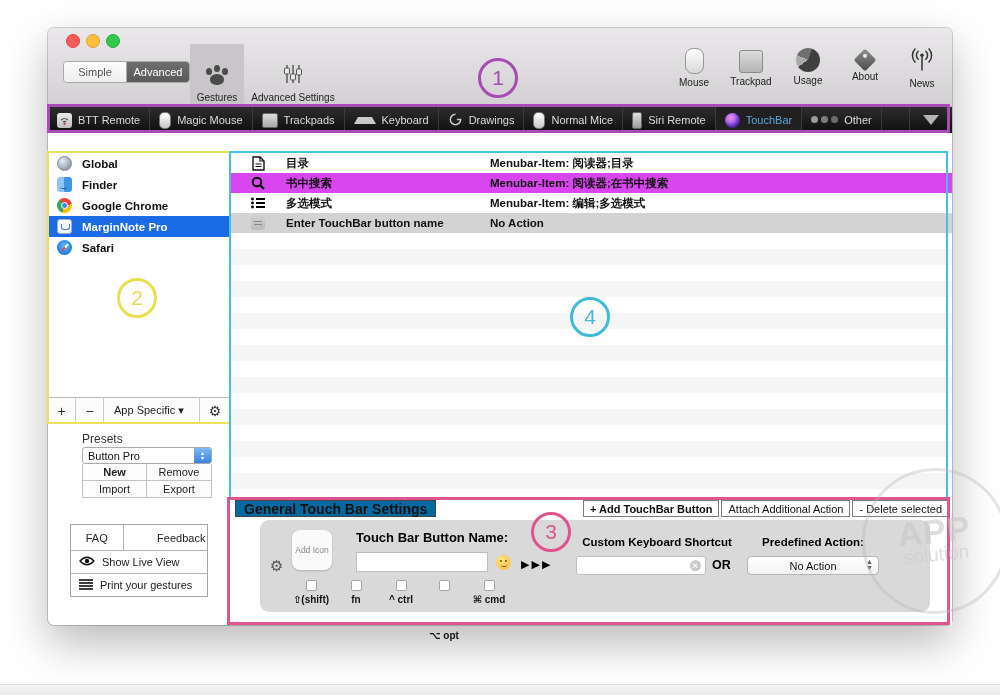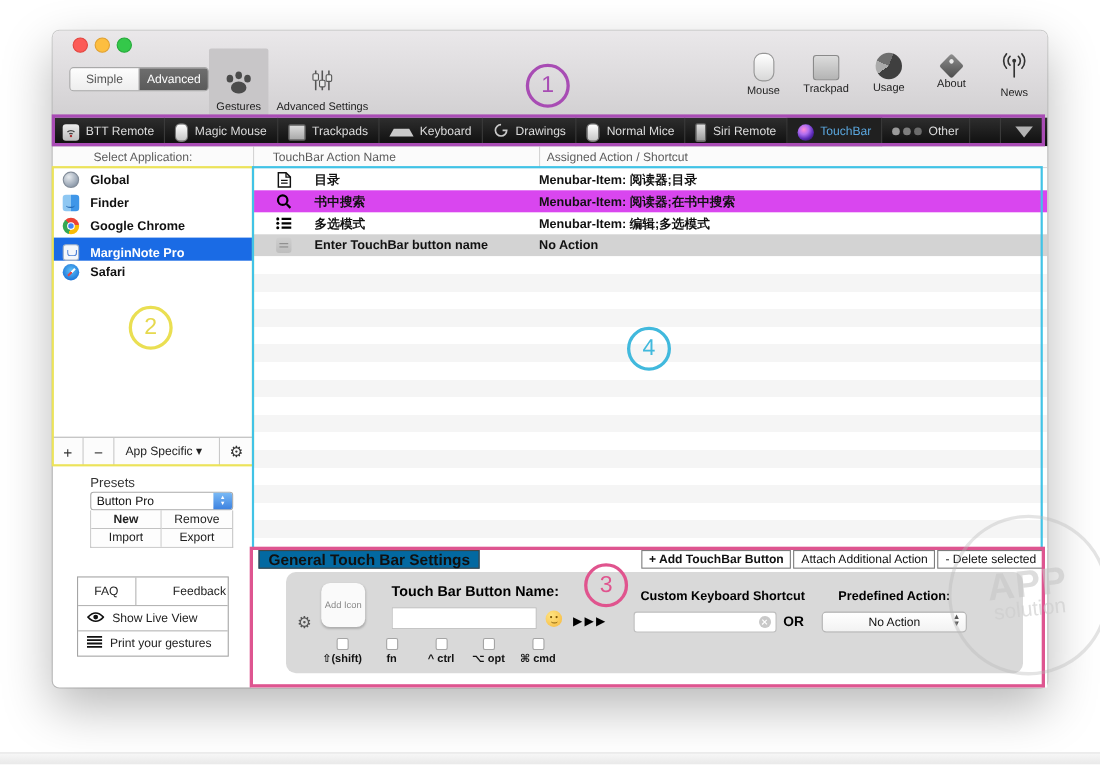--- a/index.html
+++ b/index.html
@@ -54,21 +54,21 @@
   
   .colheader{position:absolute;left:0;top:105px;width:904px;height:20px;background:#fbfbfb;border-bottom:1px solid #d0d0d0;box-sizing:border-box;}
   .colheader .cl{position:absolute;top:4px;font-size:11px;color:#5c5c5c;white-space:nowrap;}
   .cl1{left:37px;} .cl2{left:200px;} .cl3{left:449px;}
   .cdiv{position:absolute;top:0;width:1px;height:20px;background:#d4d4d4;}
   .cd1{left:182px;} .cd2{left:442px;}
   
   .sidebar{position:absolute;left:0;top:125px;width:182px;height:270px;background:#fff;box-sizing:border-box;}
   .approw{height:21px;display:flex;align-items:center;gap:10px;padding-left:9px;}
   .approw .alabel{font-size:11.5px;font-weight:bold;color:#111;}
-  .approw.sel{background:#1a6be5;align-items:flex-end;}
+  .approw.sel{background:#1a6be5;}
   .approw.sel .alabel{color:#fff;}
   .aicon{width:15px;height:15px;flex:none;position:relative;box-sizing:border-box;}
   .ai-global{border-radius:50%;background:radial-gradient(circle at 35% 30%,#e7ebef,#9aa6b5 65%,#6e7b8a);border:1px solid #828c99;}
   .ai-finder{border-radius:3px;background:linear-gradient(90deg,#8ec7f2 0 50%,#3f96e8 50% 100%);}
   .ai-finder::after{content:"";position:absolute;left:3px;bottom:3px;width:8px;height:4px;border-bottom:1.5px solid #1b5faa;border-radius:50%;}
   .ai-chrome{border-radius:50%;background:conic-gradient(from -40deg,#ea4335 0 33%,#fbbc05 33% 66%,#34a853 66% 100%);}
   .ai-chrome::after{content:"";position:absolute;left:4px;top:4px;width:7px;height:7px;border-radius:50%;background:#4285f4;border:1.2px solid #fff;box-sizing:border-box;}
   .ai-mnote{border-radius:3px;background:#f4f7fb;border:1px solid #9fb0c6;}
   .ai-mnote::after{content:"";position:absolute;left:3px;top:4px;width:7px;height:5px;border:1.5px solid #4a7fd6;border-top:none;border-radius:0 0 3px 3px;}
   .ai-safari{border-radius:50%;background:radial-gradient(circle at 50% 40%,#5ec1f7,#1b72d8 78%);}
@@ -115,21 +115,21 @@
   .addicon{position:absolute;left:32px;top:10px;width:40px;height:40px;background:#fafafa;border-radius:8px;box-shadow:0 1px 2px rgba(0,0,0,.2);display:flex;align-items:center;justify-content:center;text-align:center;font-size:8.5px;color:#888;line-height:1.25;}
   .tbname-label{position:absolute;left:96px;top:10px;font-size:13px;font-weight:bold;color:#000;}
   .tbname-input{position:absolute;left:96px;top:32px;width:132px;height:20px;border:1px solid #bfbfbf;background:#fff;box-sizing:border-box;font-size:11px;padding:0 4px;font-family:inherit;}
   .smiley{position:absolute;left:236px;top:35px;width:15px;height:15px;border-radius:50%;background:radial-gradient(circle at 35% 30%,#ffe481,#f6b73c);}
   .smiley::before{content:"";position:absolute;left:4px;top:4.5px;width:2px;height:2px;border-radius:50%;background:#7a5200;box-shadow:5px 0 0 #7a5200;}
   .smiley::after{content:"";position:absolute;left:4.5px;top:7px;width:6px;height:4px;border-bottom:1.4px solid #7a5200;border-radius:50%;}
   .fwd-arrows{position:absolute;left:261px;top:38px;font-size:11px;color:#000;letter-spacing:2px;}
   .modgroup{position:absolute;top:60px;width:52px;display:flex;flex-direction:column;align-items:center;}
   .chkbox{width:11px;height:11px;background:#fff;border:1px solid #a5a5a5;border-radius:2px;box-sizing:border-box;}
   .modlabel{margin-top:3px;font-size:10px;font-weight:bold;color:#111;white-space:nowrap;}
-  .mg0{left:25px;} .mg1{left:70px;} .mg2{left:115px;} .mg3{left:158px;} .mg4{left:203px;}
+  .mg0{left:25px;} .mg1{left:70px;} .mg2{left:115px;} .mg3{left:158px;gap:36px;} .mg4{left:203px;}
   .cks-label{position:absolute;left:312px;top:16px;width:170px;text-align:center;font-size:11.5px;font-weight:bold;color:#000;}
   .cks-input{position:absolute;left:316px;top:36px;width:130px;height:19px;border:1px solid #bfbfbf;border-radius:3px;background:#fff;box-sizing:border-box;font-size:11px;padding:0 16px 0 4px;font-family:inherit;}
   .cks-clear{position:absolute;left:430px;top:40px;width:11px;height:11px;border-radius:50%;background:#c9c9c9;}
   .cks-clear::before,.cks-clear::after{content:"";position:absolute;left:2.4px;top:4.9px;width:6.2px;height:1.3px;background:#fff;}
   .cks-clear::before{transform:rotate(45deg);} .cks-clear::after{transform:rotate(-45deg);}
   .or-label{position:absolute;left:452px;top:38px;font-size:12.5px;font-weight:bold;color:#000;}
   .pa-label{position:absolute;left:487px;top:16px;width:132px;text-align:center;font-size:11.5px;font-weight:bold;color:#000;}
   .pa-select{position:absolute;left:487px;top:36px;width:132px;height:19px;border:1px solid #b5b5b5;border-radius:4px;background:linear-gradient(#fff,#f2f2f2);box-sizing:border-box;display:flex;align-items:center;justify-content:center;font-size:11px;color:#111;}
   .pa-step{position:absolute;right:5px;top:2px;display:flex;flex-direction:column;line-height:6px;font-size:7px;color:#555;}
   
@@ -261,27 +261,20 @@
       <div class="tab">
         <span class="ti-other"></span>
         <span>Other</span>
       </div>
       <div class="tab-spacer"></div>
       <div class="tab-caret">
         <span class="caret-tri"></span>
       </div>
     </div>
 
-    <div class="colheader">
-      <span class="cl cl1">Select Application:</span>
-      <span class="cdiv cd1"></span>
-      <span class="cl cl2">TouchBar Action Name</span>
-      <span class="cdiv cd2"></span>
-      <span class="cl cl3">Assigned Action / Shortcut</span>
-    </div>
 
     <div class="sidebar">
       <div class="approw">
         <span class="aicon ai-global"></span>
         <span class="alabel">Global</span>
       </div>
       <div class="approw">
         <span class="aicon ai-finder"></span>
         <span class="alabel">Finder</span>
       </div>

